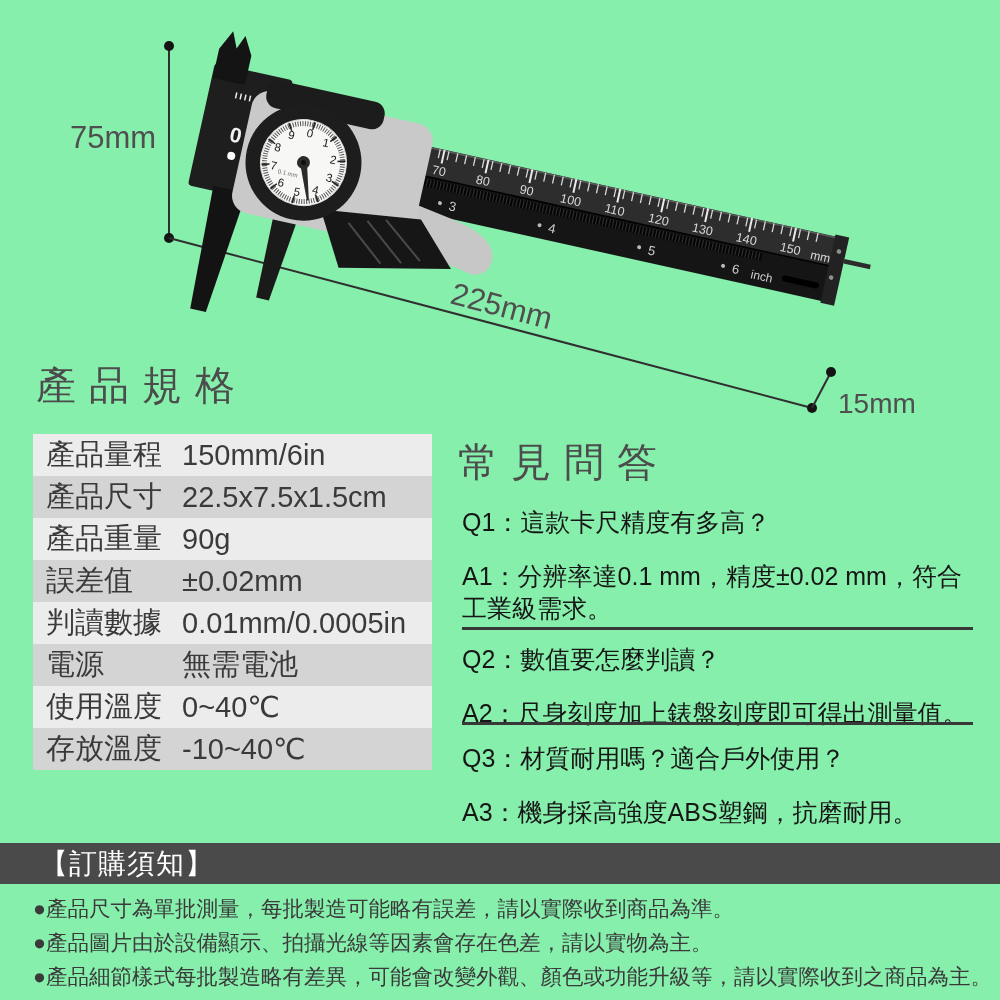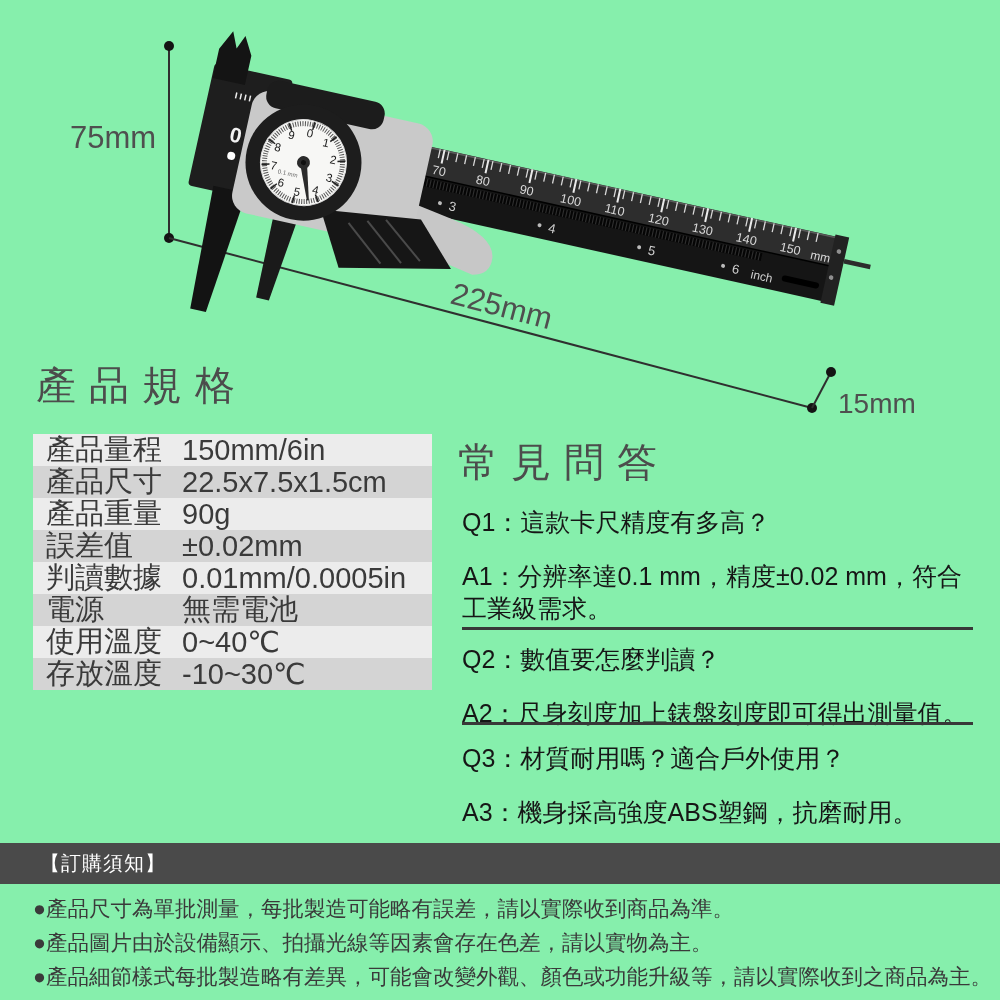--- a/index.html
+++ b/index.html
@@ -6,35 +6,35 @@
   .canvas{position:relative;width:1000px;height:1000px;background:#86efac;overflow:hidden;
           font-family:"Liberation Sans","DejaVu Sans",sans-serif;}
   svg{font-family:"Liberation Sans","DejaVu Sans",sans-serif;}
 
   .h-title{position:absolute;font-size:40px;line-height:62px;font-weight:500;
            color:#4c4c4c;letter-spacing:13px;white-space:nowrap;}
   #specs-title{left:36px;top:354px;}
   #faq-title{left:458px;top:431px;}
 
   .spec-table{position:absolute;left:33px;top:434px;width:399px;}
-  .spec-row{display:flex;align-items:center;height:32px;font-size:29px;color:#3a3a3a;}
+  .spec-row{display:flex;align-items:center;height:42px;font-size:29px;color:#3a3a3a;}
   .spec-row:nth-child(odd){background:#ececec;}
   .spec-row:nth-child(even){background:#d4d4d4;}
   .spec-label{width:149px;padding-left:13px;box-sizing:border-box;flex:none;white-space:nowrap;}
   .spec-value{flex:1;white-space:nowrap;}
 
   .qa{position:absolute;left:462px;width:512px;font-size:25px;color:#161616;line-height:32px;}
   .qa .a{margin-top:22px;}
   #qa-1{top:506px;} #qa-2{top:643px;} #qa-3{top:742px;}
   .divider{position:absolute;left:462px;width:511px;height:3px;background:#383838;}
   #divider-1{top:627px;} #divider-2{top:722px;}
 
   .notice-bar{position:absolute;left:0;top:843px;width:1000px;height:41px;background:#4a4a4a;
               display:flex;align-items:center;}
-  .notice-bar span{margin-left:40px;font-size:20px;color:#ffffff;letter-spacing:1px;white-space:nowrap;}
+  .notice-bar span{margin-left:40px;font-size:28px;color:#ffffff;letter-spacing:1px;white-space:nowrap;}
   .bullet{position:absolute;left:33px;width:960px;font-size:21.5px;color:#3a3a3a;
           line-height:26px;white-space:nowrap;}
   #bullet-1{top:896px;} #bullet-2{top:930px;} #bullet-3{top:964px;}
 </style>
 </head>
 <body>
 
 <div class="canvas">
 
   
@@ -182,21 +182,21 @@
     <div class="spec-row">
       <div class="spec-label">電源</div>
       <div class="spec-value">無需電池</div>
     </div>
     <div class="spec-row">
       <div class="spec-label">使用溫度</div>
       <div class="spec-value">0~40℃</div>
     </div>
     <div class="spec-row">
       <div class="spec-label">存放溫度</div>
-      <div class="spec-value">-10~30℃</div>
+      <div class="spec-value">-10~40℃</div>
     </div>
   </div>
 
   
   <div class="h-title" id="faq-title">常見問答</div>
 
   <div class="qa" id="qa-1">
     <div class="q">Q1：這款卡尺精度有多高？</div>
     <div class="a">A1：分辨率達0.1 mm，精度±0.02 mm，符合工業級需求。</div>
   </div>

